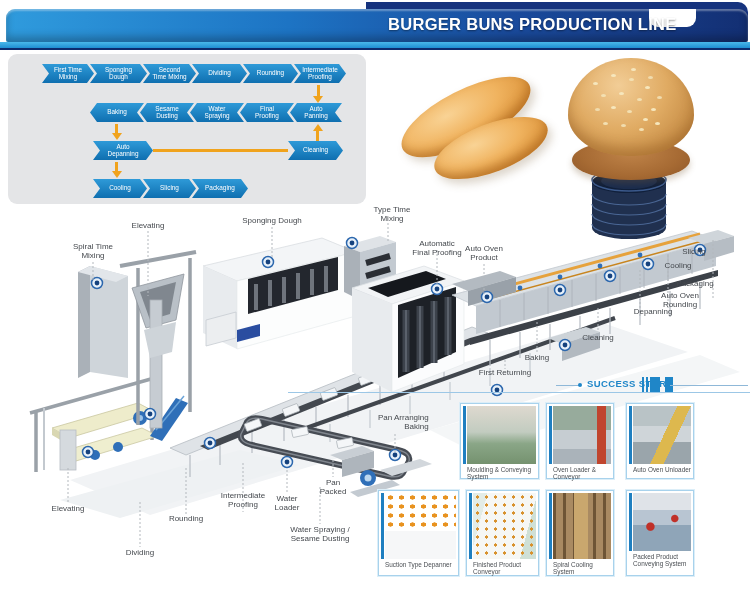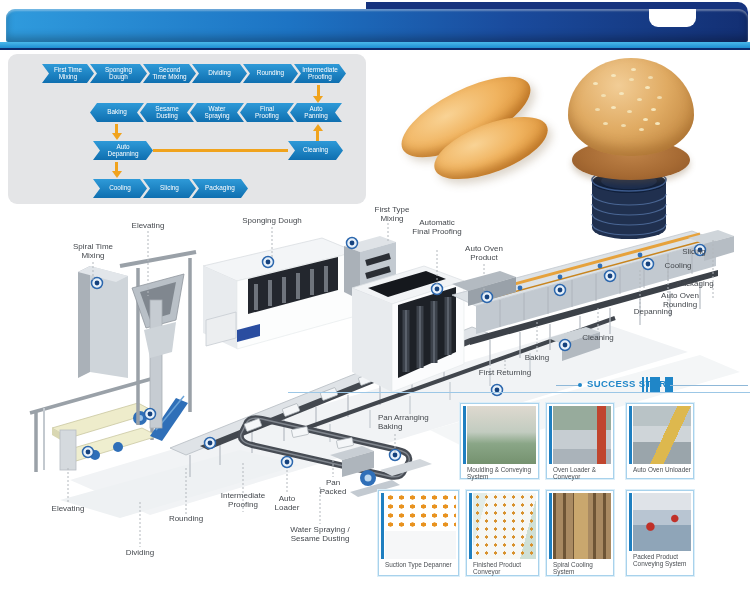--- a/index.html
+++ b/index.html
@@ -48,21 +48,21 @@
   .seeds{position:absolute;left:30px;top:28px;width:5px;height:3px;border-radius:50%;background:#f6e7bd;
     box-shadow:18px -8px #f6e7bd,36px -4px #f3e0b2,52px 4px #f6e7bd,64px 14px #f0dcae,
       8px 12px #f3e0b2,26px 10px #f6e7bd,44px 16px #f3e0b2,58px 26px #f6e7bd,
       2px 26px #f0dcae,18px 24px #f6e7bd,34px 28px #f3e0b2,50px 36px #f6e7bd,
       10px 40px #f3e0b2,28px 42px #f0dcae,46px 46px #f3e0b2,62px 40px #f6e7bd,
       38px -14px #f6e7bd,55px -6px #f0dcae;}
 
   
   .mlabel{position:absolute;color:#45494e;font-size:8px;line-height:1.08;text-align:center;
     transform:translateX(-50%);white-space:nowrap;}
-  .mlabel.la{transform:none;text-align:left;}
+  .mlabel.la{transform:none;text-align:right;}
   .mlabel span{display:block;}
 
   
   .ss-line{position:absolute;height:1px;background:#8fb8d8;}
   .ss-dot{left:578px;top:383px;width:4px;height:4px;border-radius:50%;background:#1f86c8;}
   .ss-title{left:587px;top:378px;color:#1f86c8;font-size:9.5px;font-weight:bold;letter-spacing:.4px;white-space:nowrap;}
   .ss-bars{left:642px;top:377px;display:flex;align-items:center;height:15px;}
   .ss-bars i{display:block;height:15px;background:#1f86c8;margin-right:2px;}
   .ss-thin{left:288px;top:392px;width:462px;height:1px;background:#9cc7e6;}
   .card{position:absolute;background:#fff;border:1px solid #a8d2ec;box-shadow:0 0 0 1px #dceef8;
@@ -309,20 +309,21 @@
       <path d="M140,502 V547"></path>
         <path d="M68,468 V503"></path>
     </g>
   </svg>
 
   <div class="abs banner-back"></div>
   <div class="abs banner-main"></div>
   <div class="abs banner-notch"></div>
   <div class="abs banner-strip"></div>
   <div class="abs banner-under"></div>
+  <div class="abs banner-title">BURGER BUNS PRODUCTION LINE</div>
 
   <div class="abs flow-panel"></div>
 
   <div class="chev r" style="left:42px;top:64px;width:52px">First Time Mixing</div>
   <div class="chev r" style="left:90px;top:64px;width:57px">Sponging Dough</div>
   <div class="chev r" style="left:143px;top:64px;width:53px">Second Time Mixing</div>
   <div class="chev r" style="left:192px;top:64px;width:55px">Dividing</div>
   <div class="chev r" style="left:243px;top:64px;width:55px">Rounding</div>
   <div class="chev r" style="left:294px;top:64px;width:52px">Intermediate Proofing</div>
 
@@ -359,24 +360,24 @@
     <div class="seeds"></div>
   </div>
 
   <div class="mlabel" style="left:93px;top:243px">
       <span>Spiral Time</span>
       <span>Mixing</span>
     </div>
   <div class="mlabel" style="left:148px;top:222px">Elevating</div>
   <div class="mlabel" style="left:272px;top:217px">Sponging Dough</div>
   <div class="mlabel" style="left:392px;top:206px">
-      <span>First Type</span>
+      <span>Type Time</span>
       <span>Mixing</span>
     </div>
-  <div class="mlabel" style="left:437px;top:219px">
+  <div class="mlabel" style="left:437px;top:240px">
       <span>Automatic</span>
       <span>Final Proofing</span>
     </div>
   <div class="mlabel" style="left:484px;top:245px">
       <span>Auto Oven</span>
       <span>Product</span>
     </div>
   <div class="mlabel" style="left:694px;top:248px">Slicing</div>
   <div class="mlabel" style="left:678px;top:262px">Cooling</div>
   <div class="mlabel" style="left:695px;top:280px">Packaging</div>
@@ -390,21 +391,21 @@
   <div class="mlabel" style="left:505px;top:369px">First Returning</div>
   <div class="mlabel la" style="left:378px;top:414px">
       <span>Pan Arranging</span>
       <span>Baking</span>
     </div>
   <div class="mlabel" style="left:333px;top:479px">
       <span>Pan</span>
       <span>Packed</span>
     </div>
   <div class="mlabel" style="left:287px;top:495px">
-      <span>Auto</span>
+      <span>Water</span>
       <span>Loader</span>
     </div>
   <div class="mlabel" style="left:320px;top:526px">
       <span>Water Spraying /</span>
       <span>Sesame Dusting</span>
     </div>
   <div class="mlabel" style="left:243px;top:492px">
       <span>Intermediate</span>
       <span>Proofing</span>
     </div>

